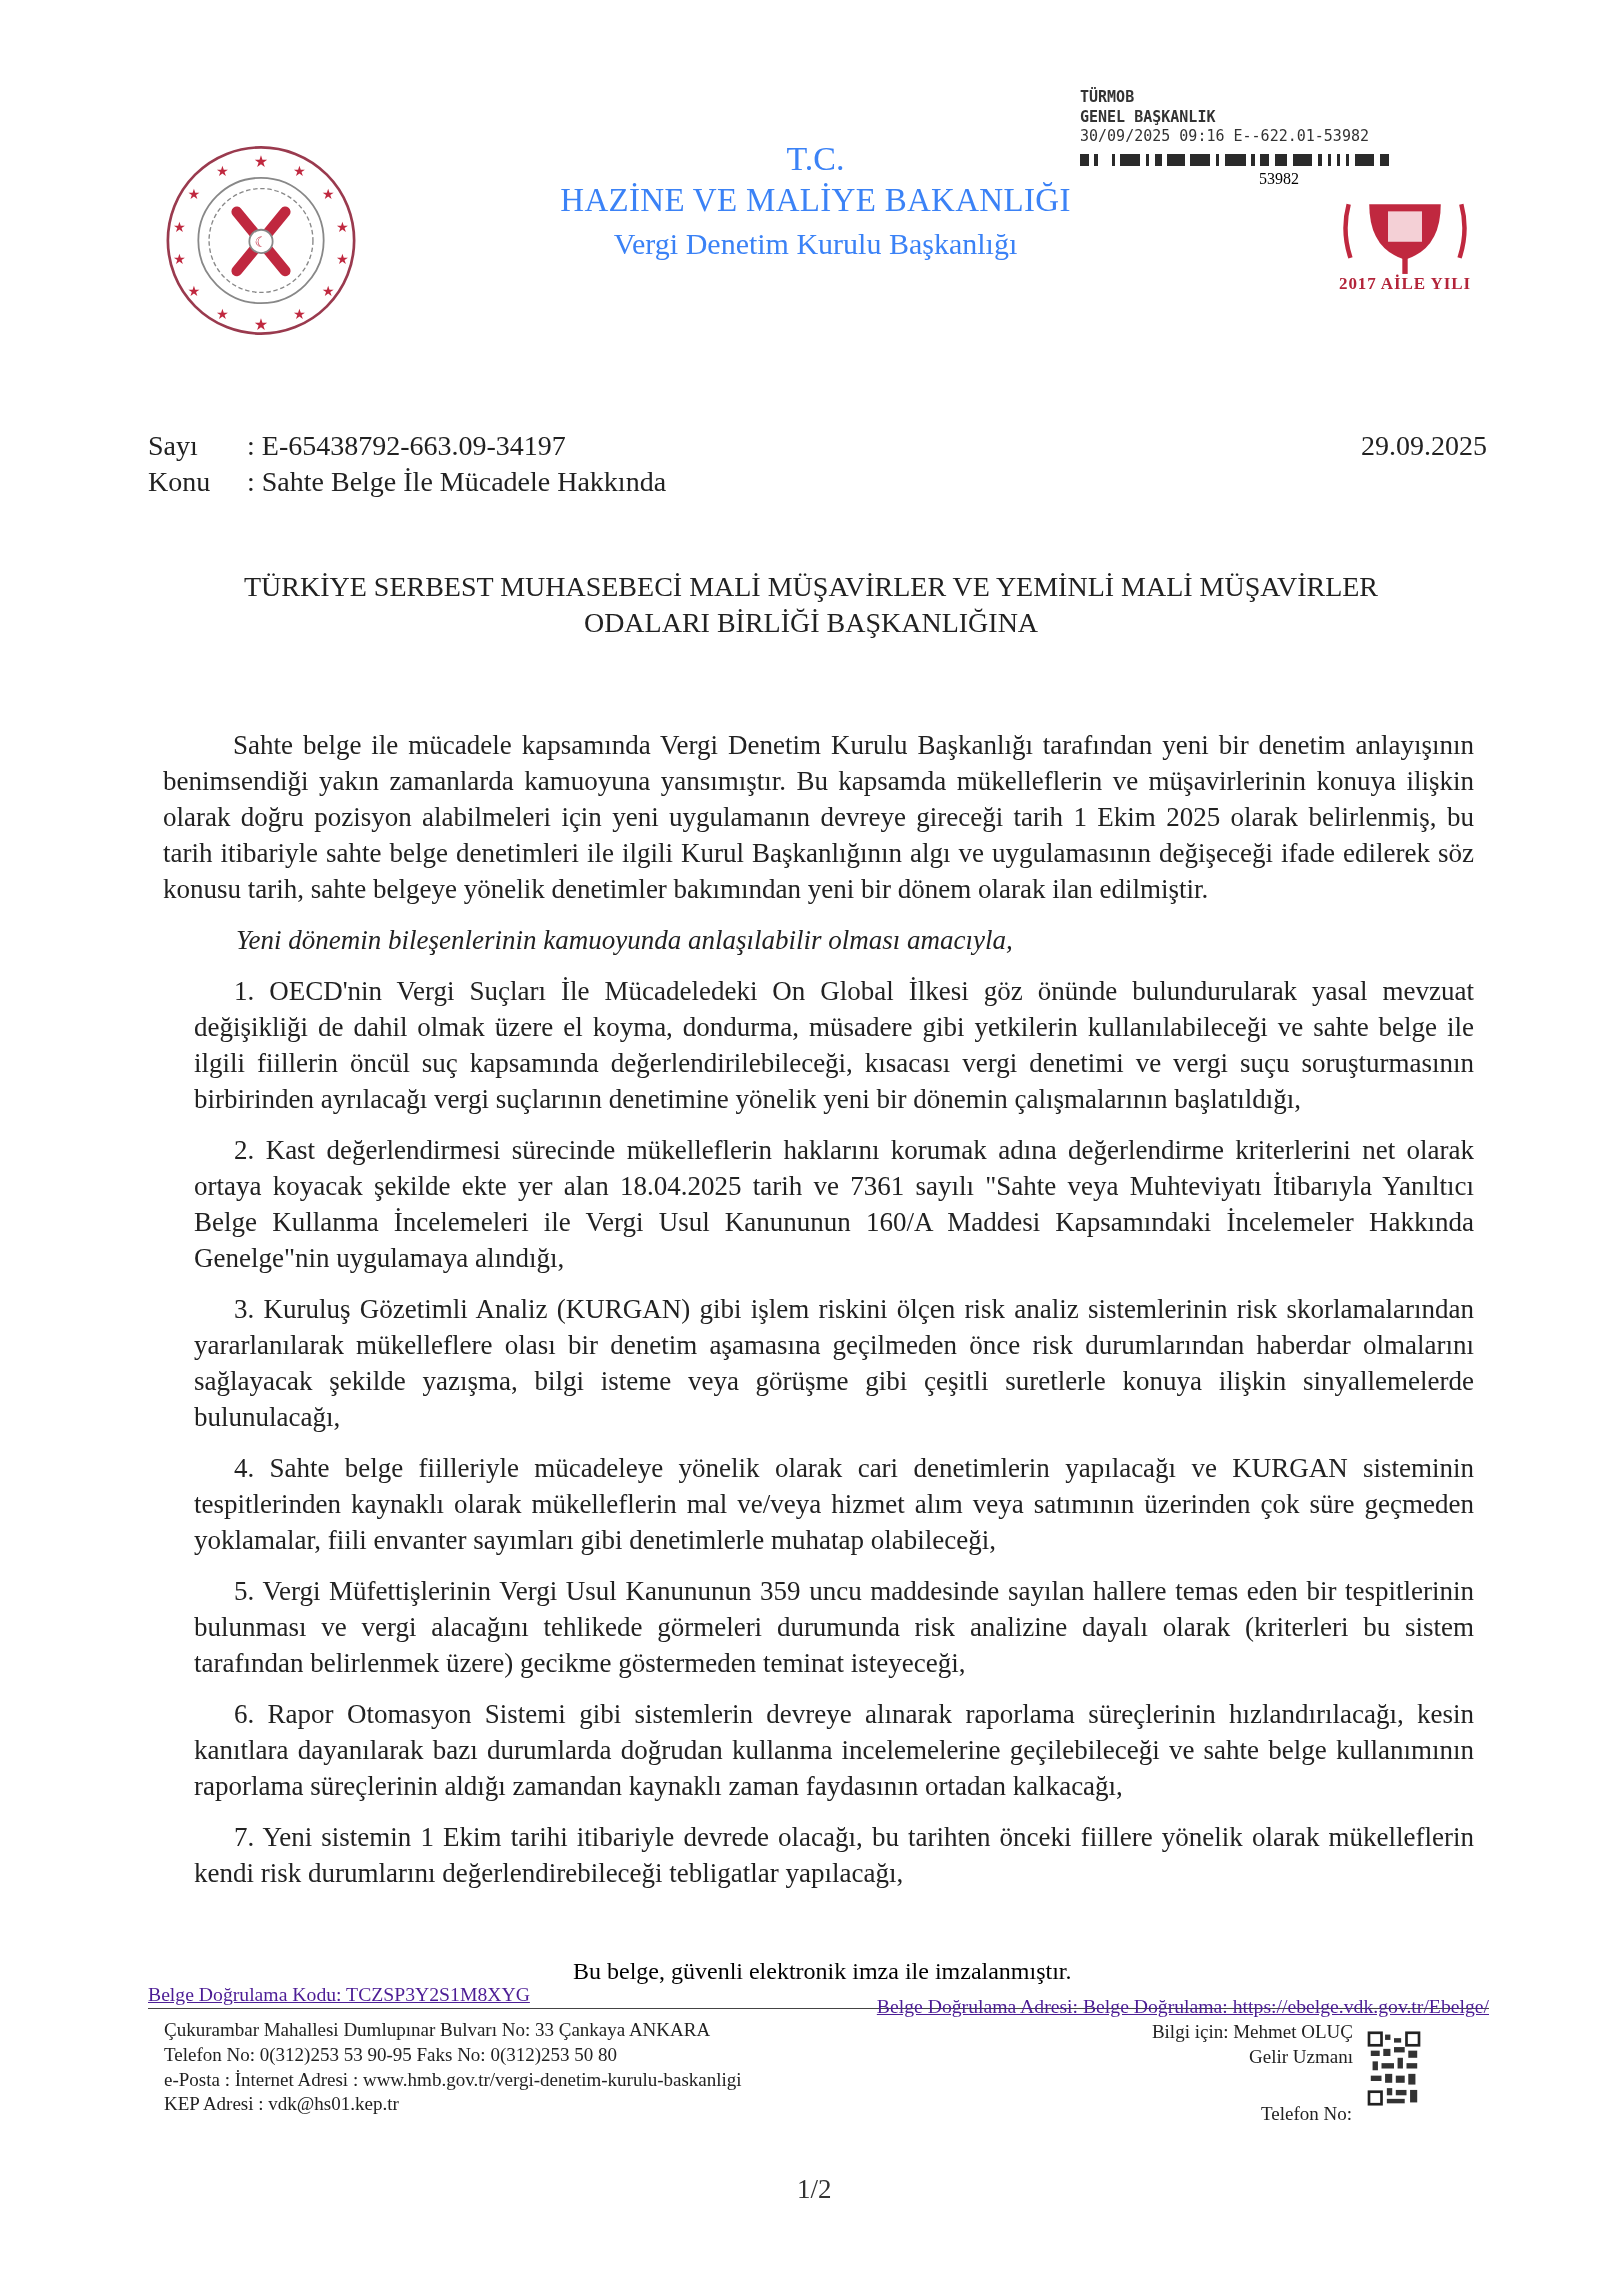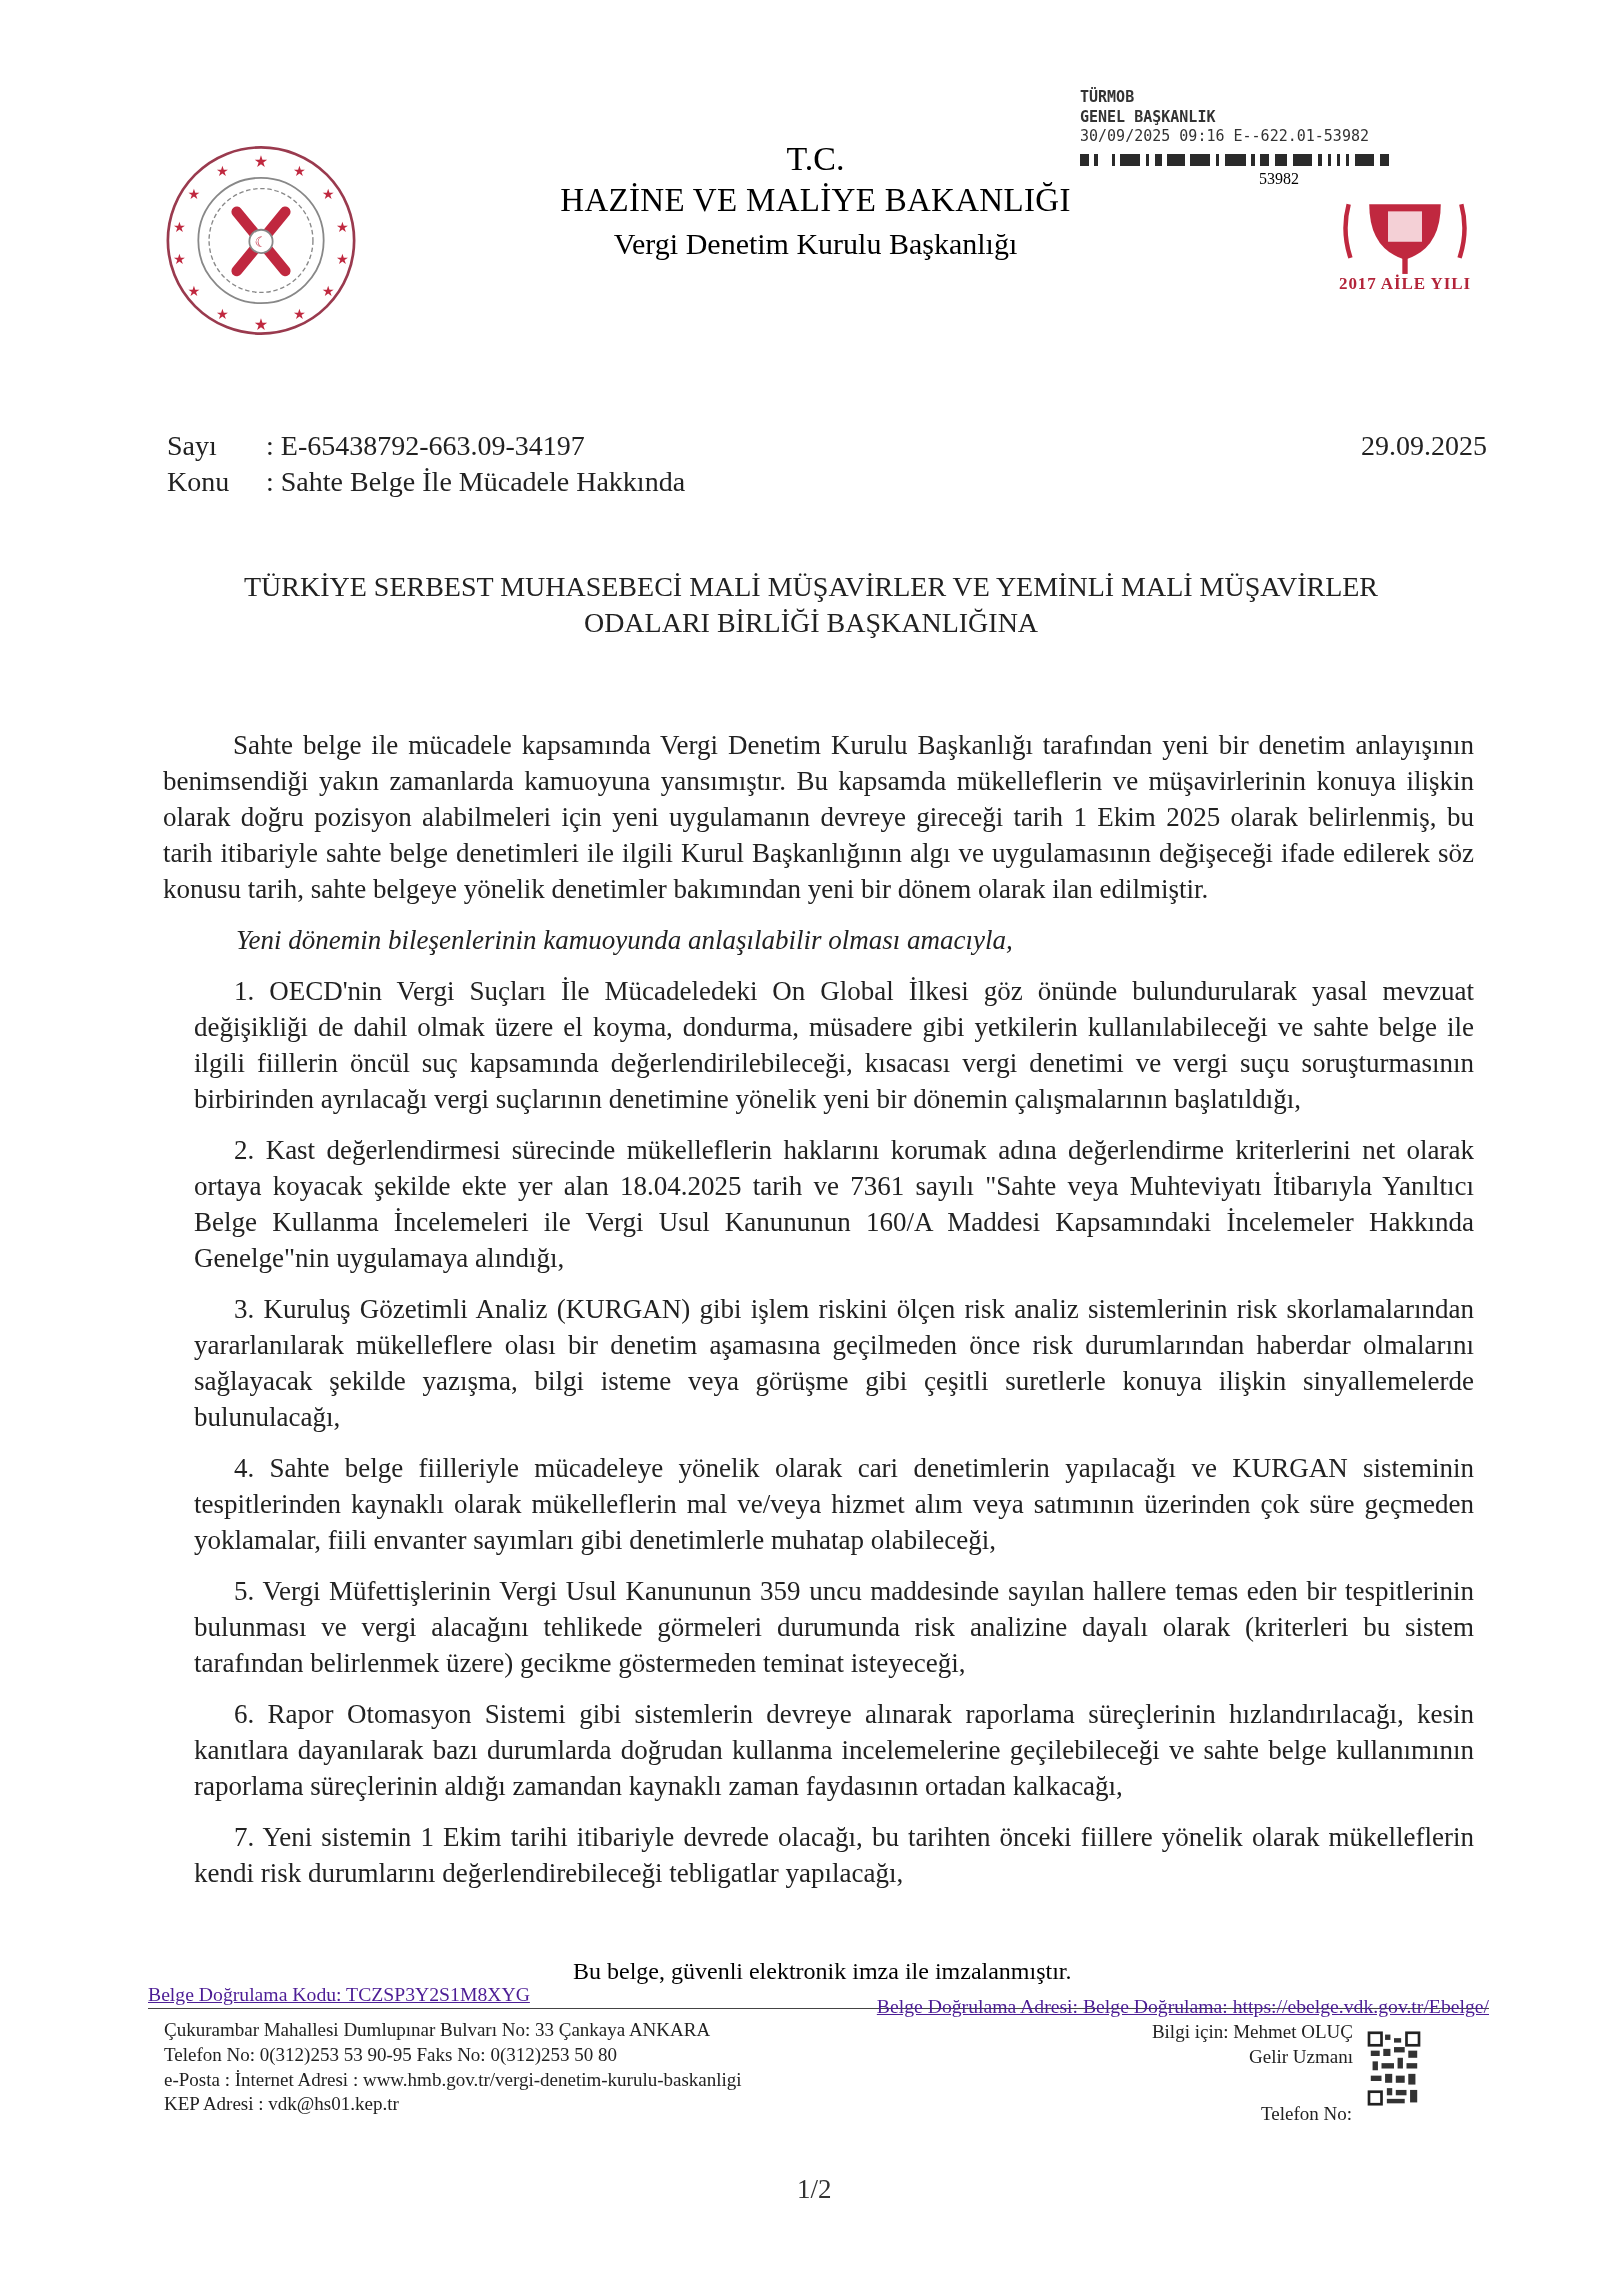--- a/index.html
+++ b/index.html
@@ -1,21 +1,21 @@
 <!DOCTYPE html>
 <html style="font-size:14.3px"><head>
 <meta charset="utf-8">
 <style>
   html,body{margin:0;padding:0;background:#ffffff;}
   body{width:1623px;height:2293px;position:relative;overflow:hidden;
        font-family:"Liberation Serif","DejaVu Serif",serif;color:#222;}
   .abs{position:absolute;}
   
   .emblem{left:158px;top:142px;width:206px;height:197px;}
-  .hdr{left:502px;top:139px;width:627px;text-align:center;color:#000000;}
+  .hdr{left:502px;top:139px;width:627px;text-align:center;color:#3b82f6;}
   .hdr .tc{font-size:34px;line-height:39px;}
   .hdr .min{font-size:33px;line-height:45px;letter-spacing:0.3px;}
   .hdr .dept{font-size:30px;line-height:41px;}
   .stamp{left:1080px;top:88px;font-family:"DejaVu Sans Mono","Liberation Mono",monospace;
          font-size:15px;line-height:19.7px;color:#333;font-weight:bold;}
   .barcode{left:1080px;top:152px;width:448px;height:16px;display:flex;gap:5.4px;align-items:center;}
   .barcode span{display:block;height:12.5px;background:#2a2a2a;}
   .barnum{left:1259px;top:170px;font-family:Liberation Serif, serif;font-size:16px;color:#000000;}
   .family{left:1329px;top:195px;width:152px;height:107px;}
   .familytxt{left:1329px;top:274px;width:152px;text-align:center;color:#b3243a;
@@ -116,21 +116,21 @@
   <svg width="152" height="81" viewBox="0 0 170 90">
     <path d="M22 10 Q14 40 24 70" fill="none" stroke="#c0283f" stroke-width="5"></path>
     <path d="M148 10 Q156 40 146 70" fill="none" stroke="#c0283f" stroke-width="5"></path>
     <path d="M45 10 L125 10 Q125 60 85 72 Q45 60 45 10 Z" fill="#c0283f"></path>
     <rect x="66" y="18" width="38" height="34" fill="#f4d0d6"></rect>
     <rect x="82" y="70" width="6" height="18" fill="#c0283f"></rect>
   </svg>
 </div>
 <div class="abs familytxt">2017 AİLE YILI</div>
 
-<div class="abs meta" style="left:148px;top:428px;margin-left:19px;">
+<div class="abs meta" style="left:148px;top:428px;">
   <div>
     <span class="lbl">Sayı</span><span>: E-65438792-663.09-34197</span>
   </div>
   <div>
     <span class="lbl">Konu</span><span>: Sahte Belge İle Mücadele Hakkında</span>
   </div>
 </div>
 <div class="abs date meta">29.09.2025</div>
 
 <div class="abs title">

